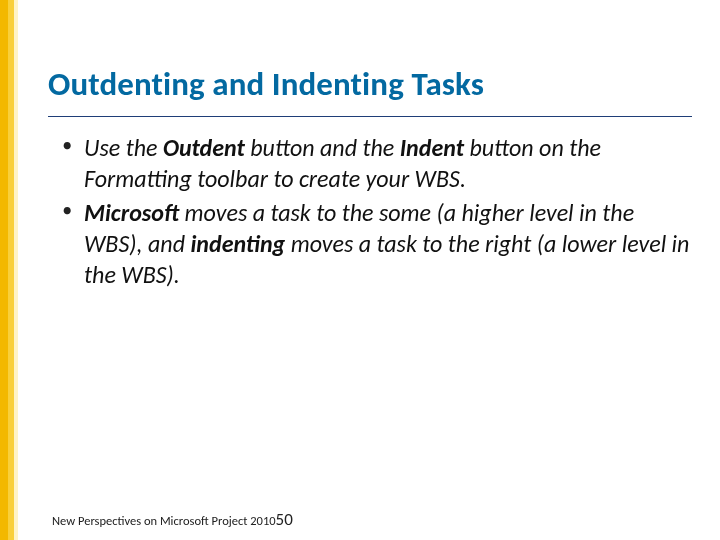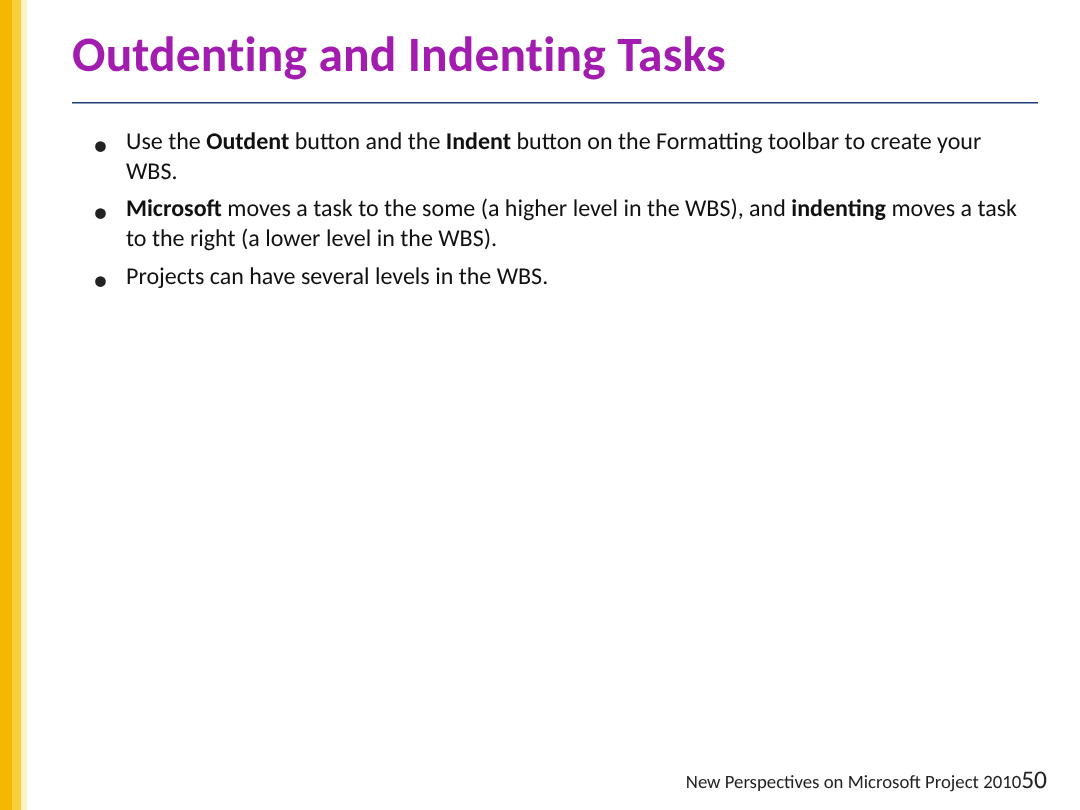--- a/index.html
+++ b/index.html
@@ -27,38 +27,40 @@
     width: 4px; height: 540px;
     background: #fff3c6;
   }
   .slide {
     position: absolute;
     left: 18px; top: 0;
     right: 0; bottom: 0;
     padding: 18px 28px 0 30px;
   }
   .title {
-    color: #a21caf;
+    color: #0369a1;
     font-size: 33px;
     font-weight: 700;
     line-height: 1.15;
     padding-bottom: 10px;
     letter-spacing: 0.1px;
+    margin-top: 48px;
   }
   .rule {
     border: none;
     border-top: 1.5px solid #1f3e78;
     margin: 2px 0 16px 0;
   }
   ul.bullets {
     list-style: none;
     padding-left: 14px;
     color: #111;
-    font-size: 16px;
+    font-size: 24px;
     line-height: 1.28;
+    font-style: italic;
   }
   ul.bullets li {
     position: relative;
     padding-left: 22px;
     margin-bottom: 4px;
   }
   ul.bullets li::before {
     content: "•";
     position: absolute;
     left: 0;
@@ -66,21 +68,21 @@
     color: #222;
     font-size: 20px;
     line-height: 1.28;
   }
   .b { font-weight: 700; }
   .footer {
     position: absolute;
     left: 18px; right: 0; bottom: 10px;
     padding: 0 22px 0 34px;
     display: flex;
-    justify-content: flex-end;
+    justify-content: flex-start;
     align-items: baseline;
     font-size: 12.5px;
     color: #222;
   }
   .footer .pagenum { font-size: 17px; }
 </style>
 </head>
 <body>
 
 <div class="left-bar"></div>
@@ -92,21 +94,20 @@
   <h1 class="title">Outdenting and Indenting Tasks</h1>
   <hr class="rule">
 
   <ul class="bullets">
     <li>
       <span>Use the </span><span class="b">Outdent</span><span> button and the </span><span class="b">Indent</span><span> button on the Formatting toolbar to create your WBS.</span>
     </li>
     <li>
       <span class="b">Microsoft</span><span> moves a task to the some (a higher level in the WBS), and </span><span class="b">indenting</span><span> moves a task to the right (a lower level in the WBS).</span>
     </li>
-    <li>Projects can have several levels in the WBS.</li>
   </ul>
 
 </div>
 
 <div class="footer">
   <span>New Perspectives on Microsoft Project 2010</span>
   <span class="pagenum">50</span>
 </div>
 
 </body></html>

